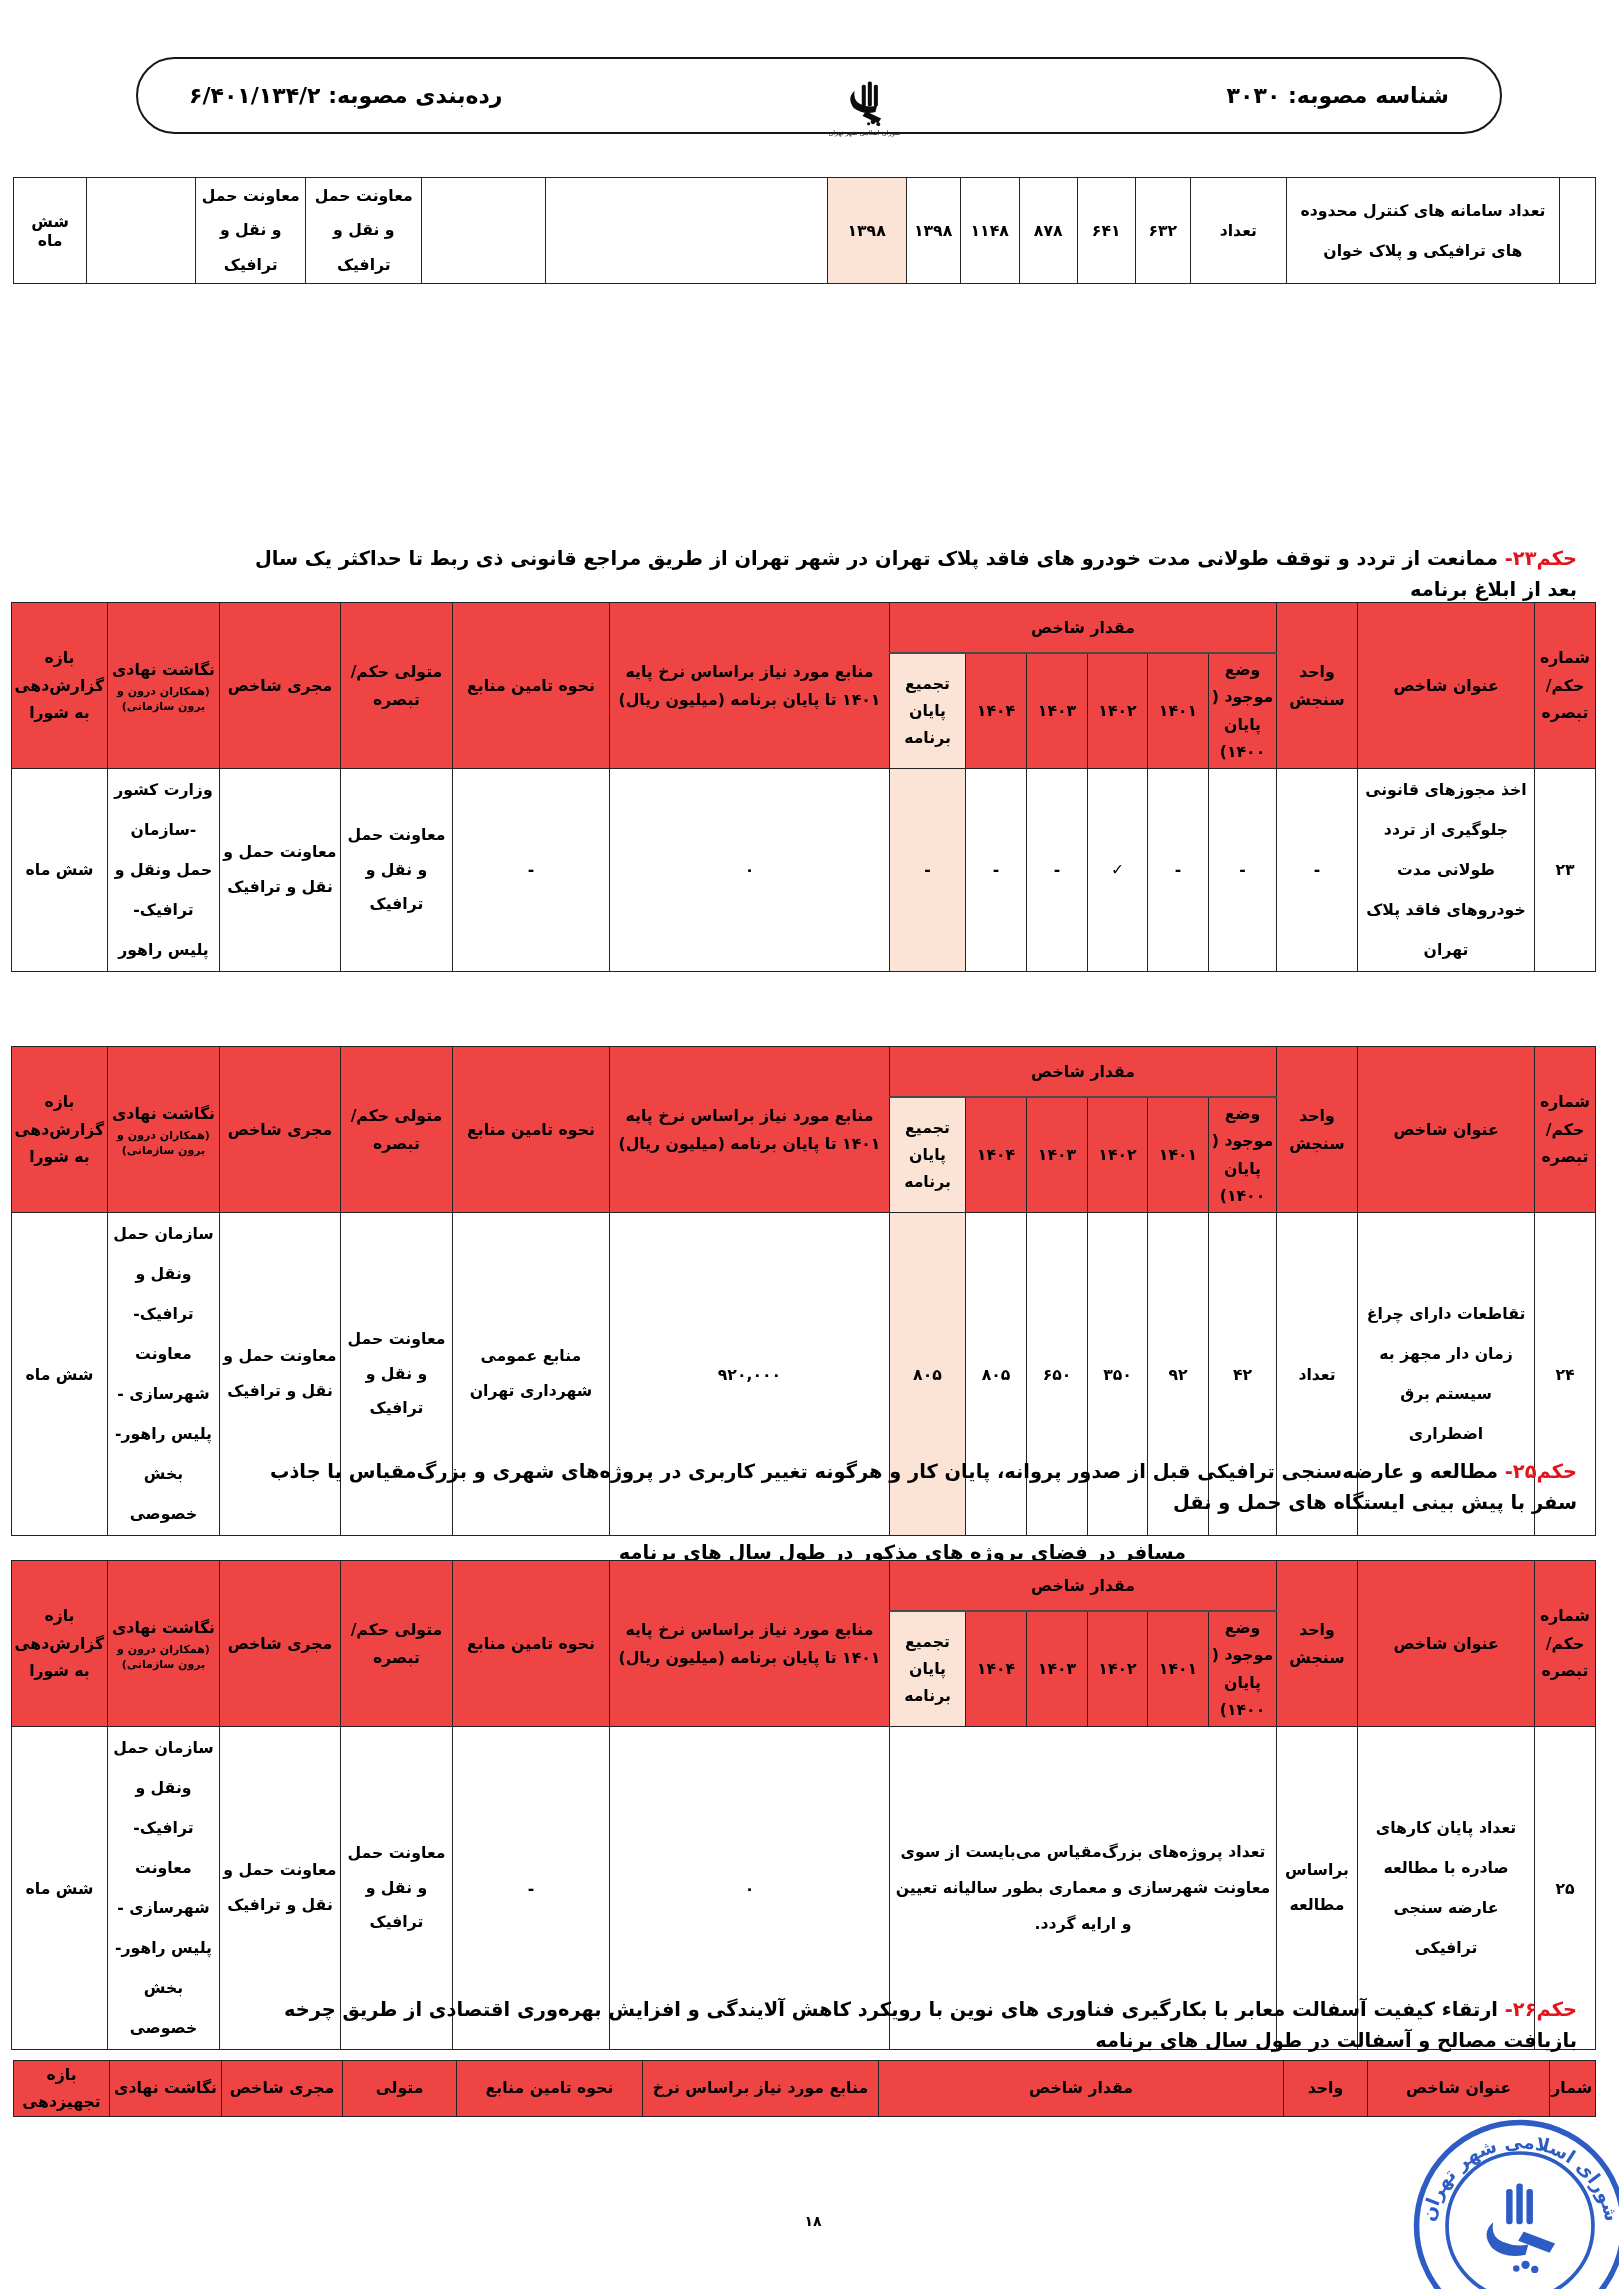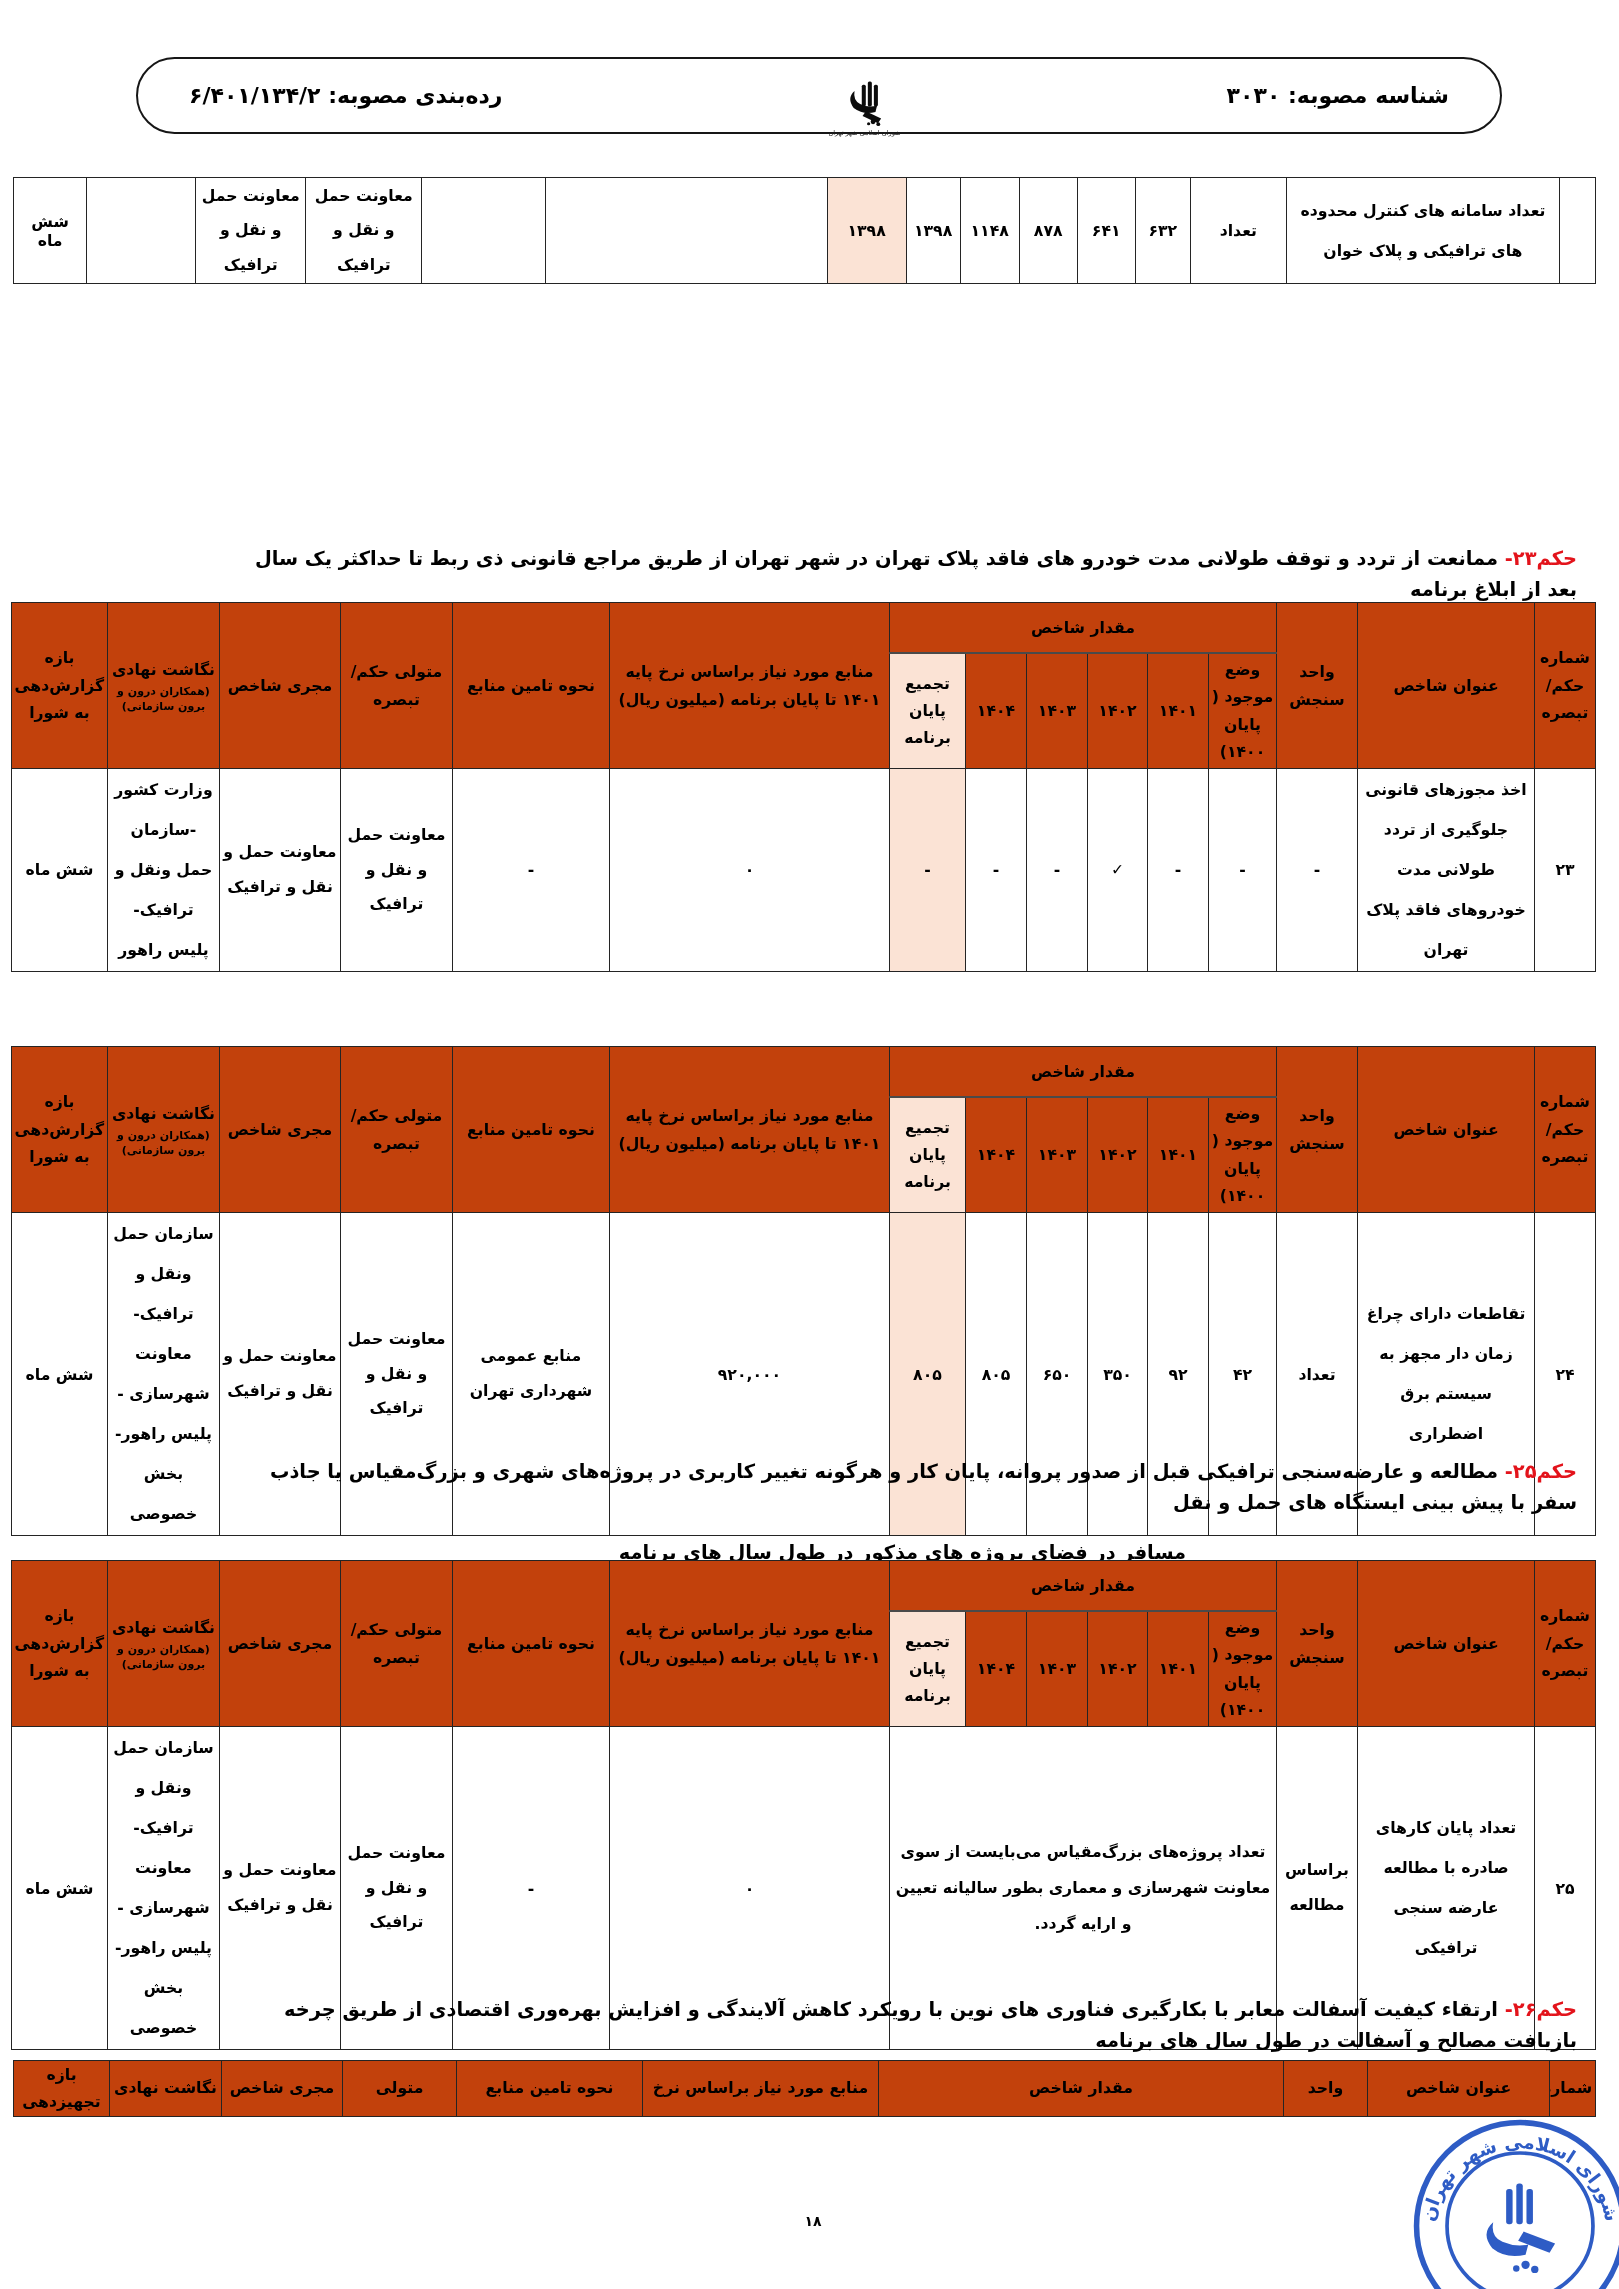--- a/index.html
+++ b/index.html
@@ -18,21 +18,21 @@
   .decree{position:absolute;right:42px;width:1349px;font-size:19.4px;font-weight:bold;
           text-align:right;line-height:31px;}
   .decree .lbl{color:#e3131b;}
   .decree .l2{text-align:center;margin-top:19.4px;}
 
   
   table.t{border-collapse:collapse;table-layout:fixed;position:absolute;right:23px;width:1583px;
           border:1.8px solid #3a3a3a;}
   .t th,.t td{border:0.9px solid #242424;text-align:center;vertical-align:middle;
               font-weight:bold;padding:0.9px 2.8px;overflow:hidden;box-sizing:border-box;}
-  .t th{background:#c2410c;font-size:15.7px;line-height:1.75;}
+  .t th{background:#ef4444;font-size:15.7px;line-height:1.75;}
   .t td{font-size:15.7px;background:#fff;}
   .peach{background:#fbe3d5 !important;}
   .grp{border-bottom:2.8px solid #4a4a4a !important;}
   .subrow th{border-top:2.8px solid #4a4a4a;}
   .map-sub{font-size:11px;font-weight:bold;display:block;line-height:1.4;}
 
   .top-t{top:177px;border-top:4.6px solid #6e6e6e;border-bottom:3.7px solid #4a4a4a;}
   .top-t td{height:90px;}
   .t23{top:602px;} .t24{top:1046px;} .t25{top:1560px;}
   .hrow1 th{height:50px;} .hrow2 th{height:116px;}

